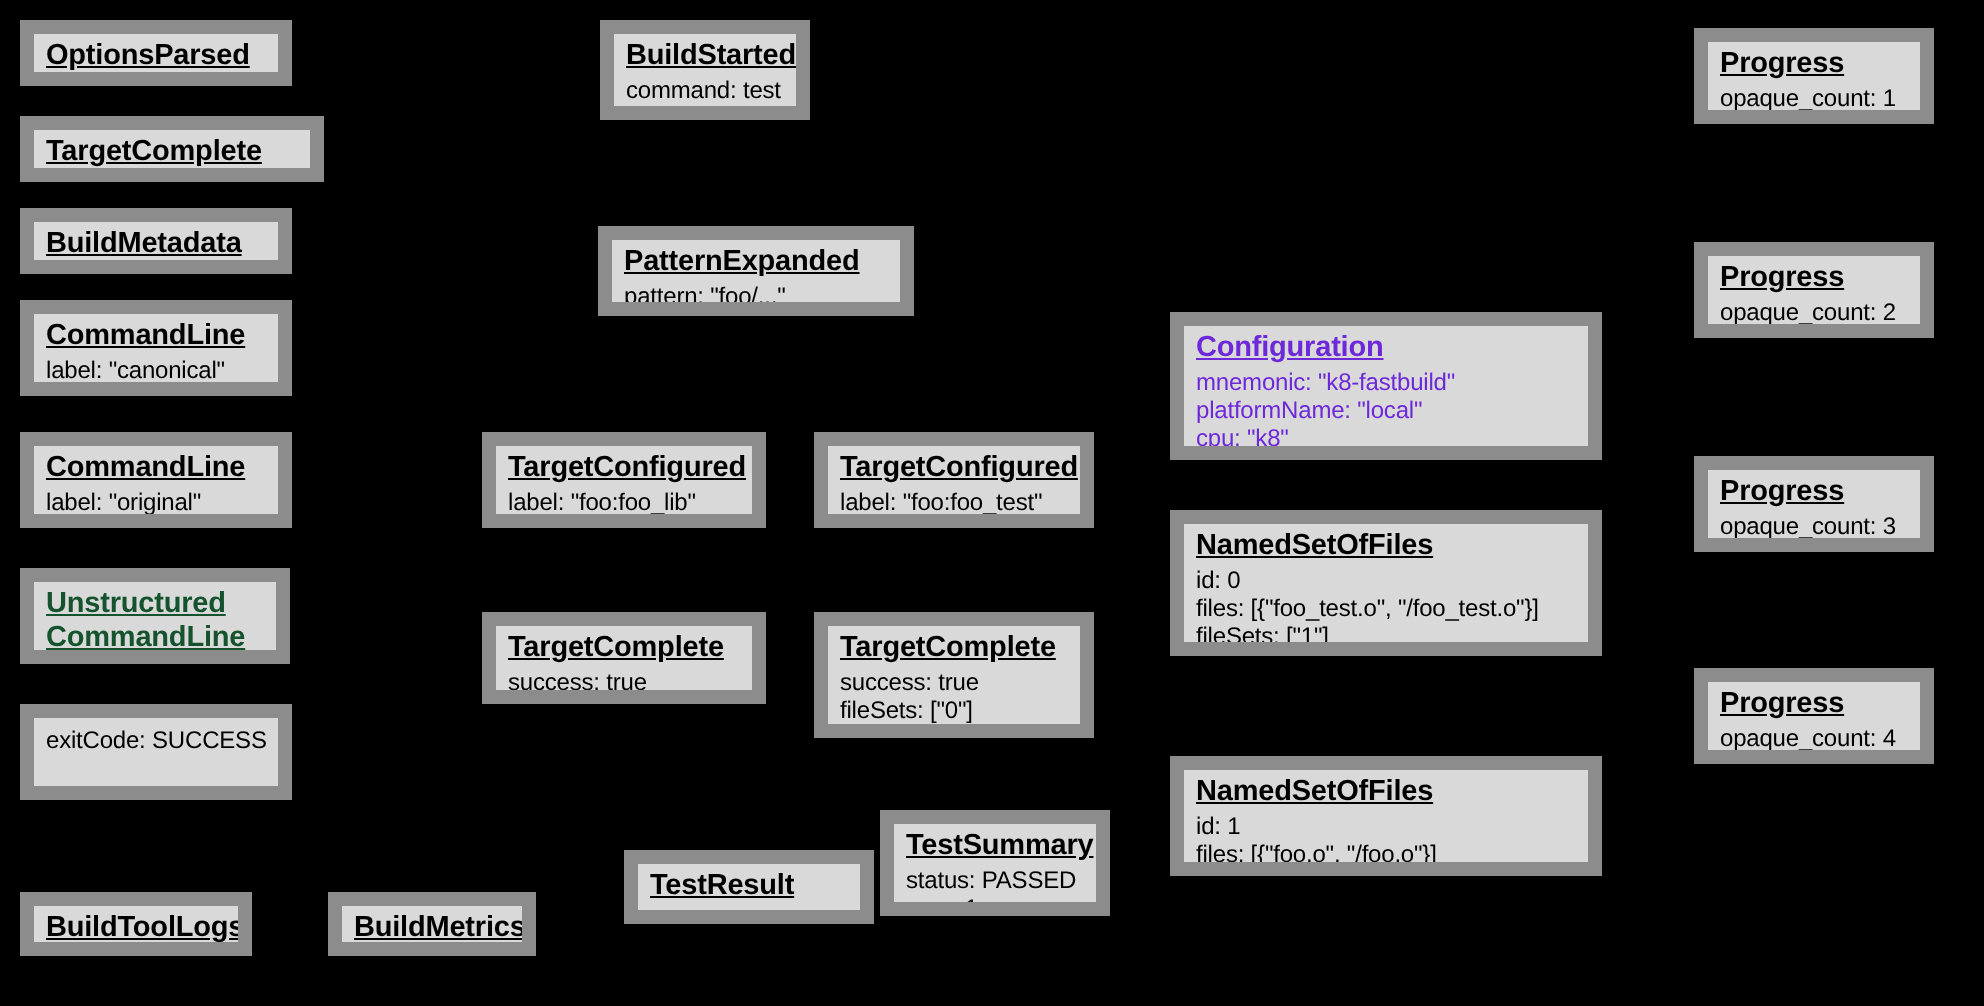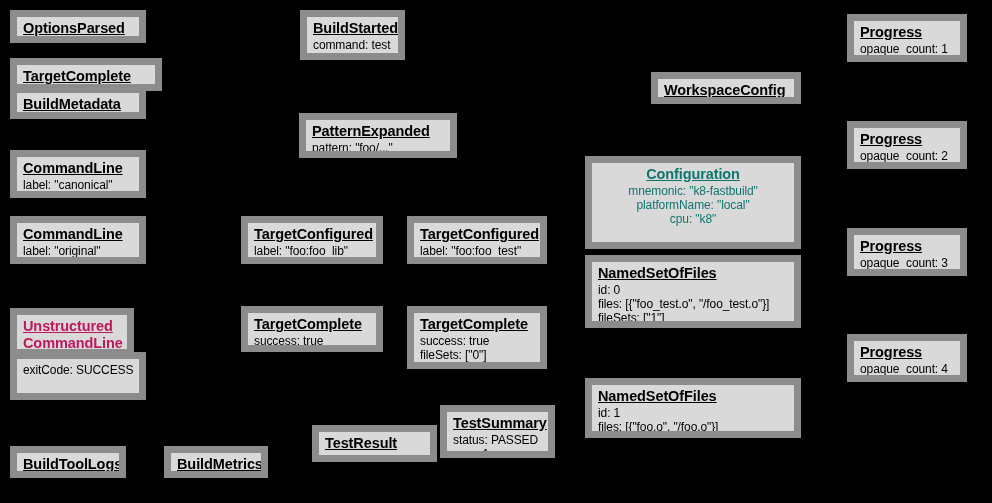--- a/index.html
+++ b/index.html
@@ -56,36 +56,36 @@
 </head>
 <body>
 
 <div id="canvas" style="width: 992px; height: 503px; background: rgb(0, 0, 0);">
     <div class="node" style="left: 10px; top: 10px; width: 136px; height: 33px; background: rgb(217, 217, 217); border-color: rgb(140, 140, 140); color: rgb(0, 0, 0);">
       <span class="node-title">OptionsParsed</span>
     </div>
     <div class="node" style="left: 10px; top: 58px; width: 152px; height: 33px; background: rgb(217, 217, 217); border-color: rgb(140, 140, 140); color: rgb(0, 0, 0);">
       <span class="node-title">TargetComplete</span>
     </div>
-    <div class="node" style="left: 10px; top: 86px; width: 136px; height: 33px; background: rgb(217, 217, 217); border-color: rgb(140, 140, 140); color: rgb(0, 0, 0);">
+    <div class="node" style="left: 10px; top: 104px; width: 136px; height: 33px; background: rgb(217, 217, 217); border-color: rgb(140, 140, 140); color: rgb(0, 0, 0);">
       <span class="node-title">BuildMetadata</span>
     </div>
     <div class="node" style="left: 10px; top: 150px; width: 136px; height: 48px; background: rgb(217, 217, 217); border-color: rgb(140, 140, 140); color: rgb(0, 0, 0);">
       <span class="node-title">CommandLine</span>
       <span class="node-fields">
         <span class="node-field">label: "canonical"</span>
       </span>
     </div>
     <div class="node" style="left: 10px; top: 216px; width: 136px; height: 48px; background: rgb(217, 217, 217); border-color: rgb(140, 140, 140); color: rgb(0, 0, 0);">
       <span class="node-title">CommandLine</span>
       <span class="node-fields">
         <span class="node-field">label: "original"</span>
       </span>
     </div>
-    <div class="node wrap-title" style="left: 10px; top: 284px; width: 124px; height: 48px; background: rgb(217, 217, 217); border-color: rgb(140, 140, 140); color: #be185d; margin-top: 24px;">
+    <div class="node wrap-title" style="left: 10px; top: 284px; width: 135px; height: 48px; background: rgb(217, 217, 217); border-color: rgb(140, 140, 140); color: #14532d;">
       <span class="node-title">Unstructured CommandLine</span>
     </div>
     <div class="node" style="left: 10px; top: 352px; width: 136px; height: 48px; background: rgb(217, 217, 217); border-color: rgb(140, 140, 140); color: rgb(0, 0, 0);">
       <span class="node-fields">
         <span class="node-field">exitCode: SUCCESS</span>
       </span>
     </div>
     <div class="node" style="left: 10px; top: 446px; width: 116px; height: 32px; background: rgb(217, 217, 217); border-color: rgb(140, 140, 140); color: rgb(0, 0, 0);">
       <span class="node-title">BuildToolLogs</span>
     </div>
@@ -135,24 +135,21 @@
         <span class="node-field">status: PASSED</span>
       </span>
     </div>
     <div class="node" style="left: 440px; top: 405px; width: 115px; height: 53px; background: rgb(217, 217, 217); border-color: rgb(140, 140, 140); color: rgb(0, 0, 0);">
       <span class="node-title">TestSummary</span>
       <span class="node-fields">
         <span class="node-field">status: PASSED</span>
         <span class="node-field">runs: 1</span>
       </span>
     </div>
-    <div class="node" style="left: 651px; top: 72px; width: 150px; height: 32px; background: rgb(217, 217, 217); border-color: rgb(140, 140, 140); color: rgb(0, 0, 0);">
-      <span class="node-title">WorkspaceConfig</span>
-    </div>
-    <div class="node" style="left: 585px; top: 156px; width: 216px; height: 93px; background: rgb(217, 217, 217); border-color: rgb(140, 140, 140); color: #0f766e; text-align: center;">
+    <div class="node" style="left: 585px; top: 156px; width: 216px; height: 74px; background: rgb(217, 217, 217); border-color: rgb(140, 140, 140); color: #6d28d9;">
       <span class="node-title">Configuration</span>
       <span class="node-fields">
         <span class="node-field">mnemonic: "k8-fastbuild"</span>
         <span class="node-field">platformName: "local"</span>
         <span class="node-field">cpu: "k8"</span>
       </span>
     </div>
     <div class="node" style="left: 585px; top: 255px; width: 216px; height: 73px; background: rgb(217, 217, 217); border-color: rgb(140, 140, 140); color: rgb(0, 0, 0);">
       <span class="node-title">NamedSetOfFiles</span>
       <span class="node-fields">

